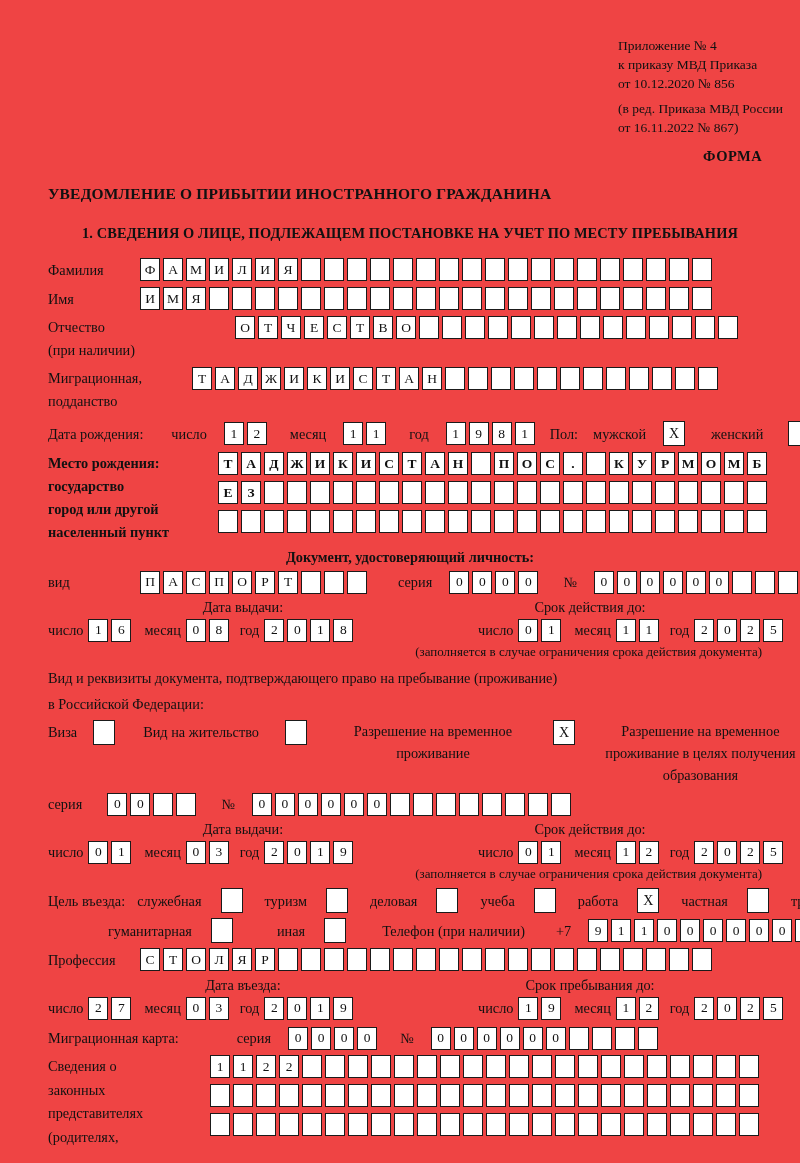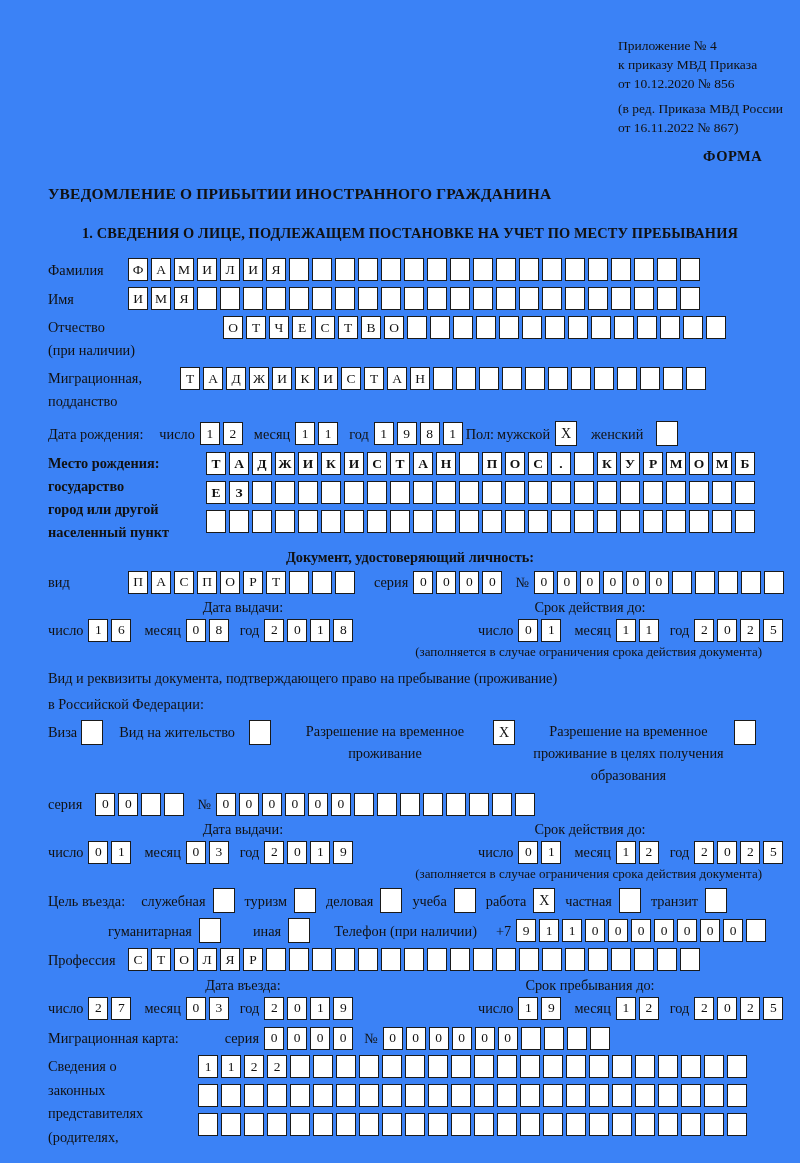--- a/index.html
+++ b/index.html
@@ -1,37 +1,37 @@
 <!DOCTYPE html>
 <html><head>
 <meta charset="utf-8">
 <style>
   html,body{margin:0;padding:0;background:#888;}
   .page{
     position:relative;
     width:800px;height:1163px;
     margin:0 auto;
-    background:#3b82f6;
+    background:#ef4444;
     color:#111;
     font-family:"Liberation Serif","DejaVu Serif",serif;
     overflow:hidden;
     box-sizing:border-box;
   }
   
   .appendix{position:absolute;left:618px;top:36px;font-size:13.5px;line-height:19px;}
   .appendix .amend{margin-top:6px;}
   .forma{position:absolute;left:703px;top:148px;font-weight:bold;font-size:14.5px;letter-spacing:.5px;}
   
   .body{padding:182px 28px 0 48px;box-sizing:border-box;}
   .title{font-weight:bold;font-size:15.5px;line-height:23px;letter-spacing:.2px;}
   .uline{display:inline-block;width:60px;border-bottom:2px solid #333;margin-left:10px;height:14px;vertical-align:baseline;}
   .sec-heading{text-align:center;font-weight:bold;font-size:14.4px;margin-top:20px;letter-spacing:.1px;white-space:nowrap;}
   
   .form{margin-top:16px;font-size:14.3px;}
-  .frow{display:flex;align-items:flex-start;margin-bottom:5px;}
+  .frow{display:flex;align-items:flex-start;margin-bottom:5px;gap:12px;}
   .frow.center{align-items:center;}
   .lbl{line-height:24px;flex:none;}
   .w80{width:80px;}
   .boxes{display:inline-flex;flex:none;}
   .box{
     box-sizing:border-box;flex:none;
     width:20px;height:23px;border:1.6px solid #1a1a1a;margin-right:3px;
     display:inline-flex;align-items:center;justify-content:center;
     font-size:13.5px;background:#fff;
   }
@@ -498,21 +498,21 @@
               <span class="box">0</span>
               <span class="box">2</span>
               <span class="box">5</span>
             </span>
         </span>
       </div>
       <div class="note">(заполняется в случае ограничения срока действия документа)</div>
 
       <div class="frow center">
         <span class="lbl">Цель въезда:</span>
-        <span class="dlbl" style="margin-left:16px;">служебная</span>
+        <span class="dlbl" style="margin-left:0;">служебная</span>
         <span class="cbox" style="margin-left:2px;"></span>
         <span class="dlbl ml10">туризм</span>
         <span class="cbox" style="margin-left:2px;"></span>
         <span class="dlbl ml10">деловая</span>
         <span class="cbox" style="margin-left:2px;"></span>
         <span class="dlbl ml10">учеба</span>
         <span class="cbox" style="margin-left:2px;"></span>
         <span class="dlbl ml10">работа</span>
         <span class="cbox" style="margin-left:2px;">X</span>
         <span class="dlbl ml10">частная</span>

